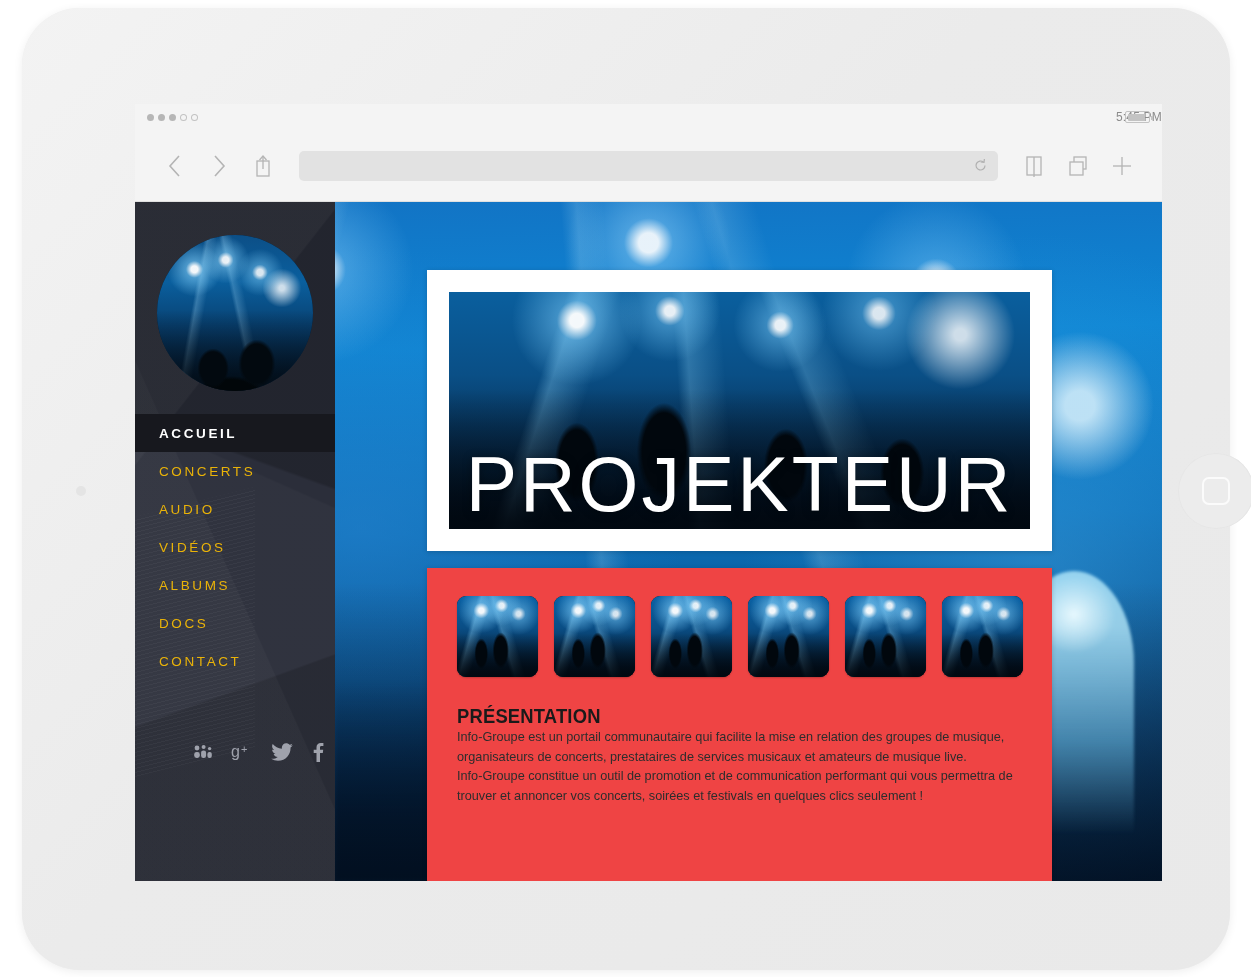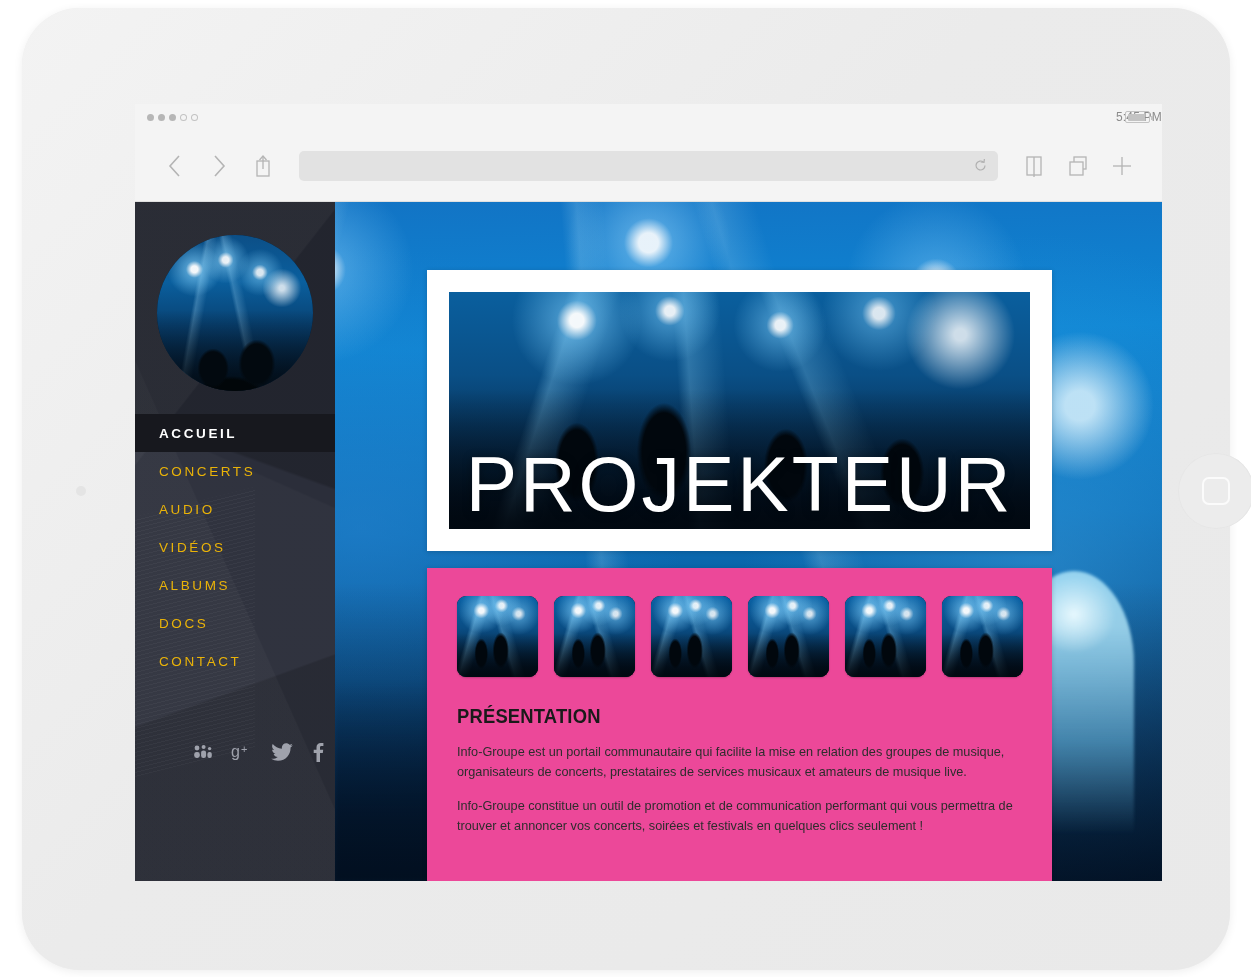--- a/index.html
+++ b/index.html
@@ -328,21 +328,21 @@
     letter-spacing: 3px;
     line-height: 1;
     font-family: "Liberation Sans", sans-serif;
     text-shadow: 0 1px 10px rgba(0,0,0,0.35);
   }
 
   .panel {
     position: absolute;
     left: 92px; top: 366px;
     width: 625px;
-    background: #ec4899;
+    background: #ef4444;
     padding: 28px 12px 20px 30px;
     box-shadow: 0 1px 5px rgba(0,0,0,0.18);
     height: 313px;
     overflow: hidden;
   }
 
   .thumbs { display: flex; gap: 16px; }
   .thumb {
     width: 81px; height: 81px;
     border-radius: 9px;
@@ -373,21 +373,20 @@
     margin-top: 28px;
     font-size: 20px;
     font-weight: bold;
     color: #1a1a1a;
     letter-spacing: 0.2px;
     font-family: "Liberation Sans", sans-serif;
     transform: scaleX(0.92);
     transform-origin: left center;
   }
   .para {
-    margin-top: 15px;
     font-size: 12.7px;
     line-height: 1.55;
     color: #2d2d2d;
   }
 </style>
 </head>
 <body>
 
 <div class="device">
   <div class="device-inner-shade"></div>

